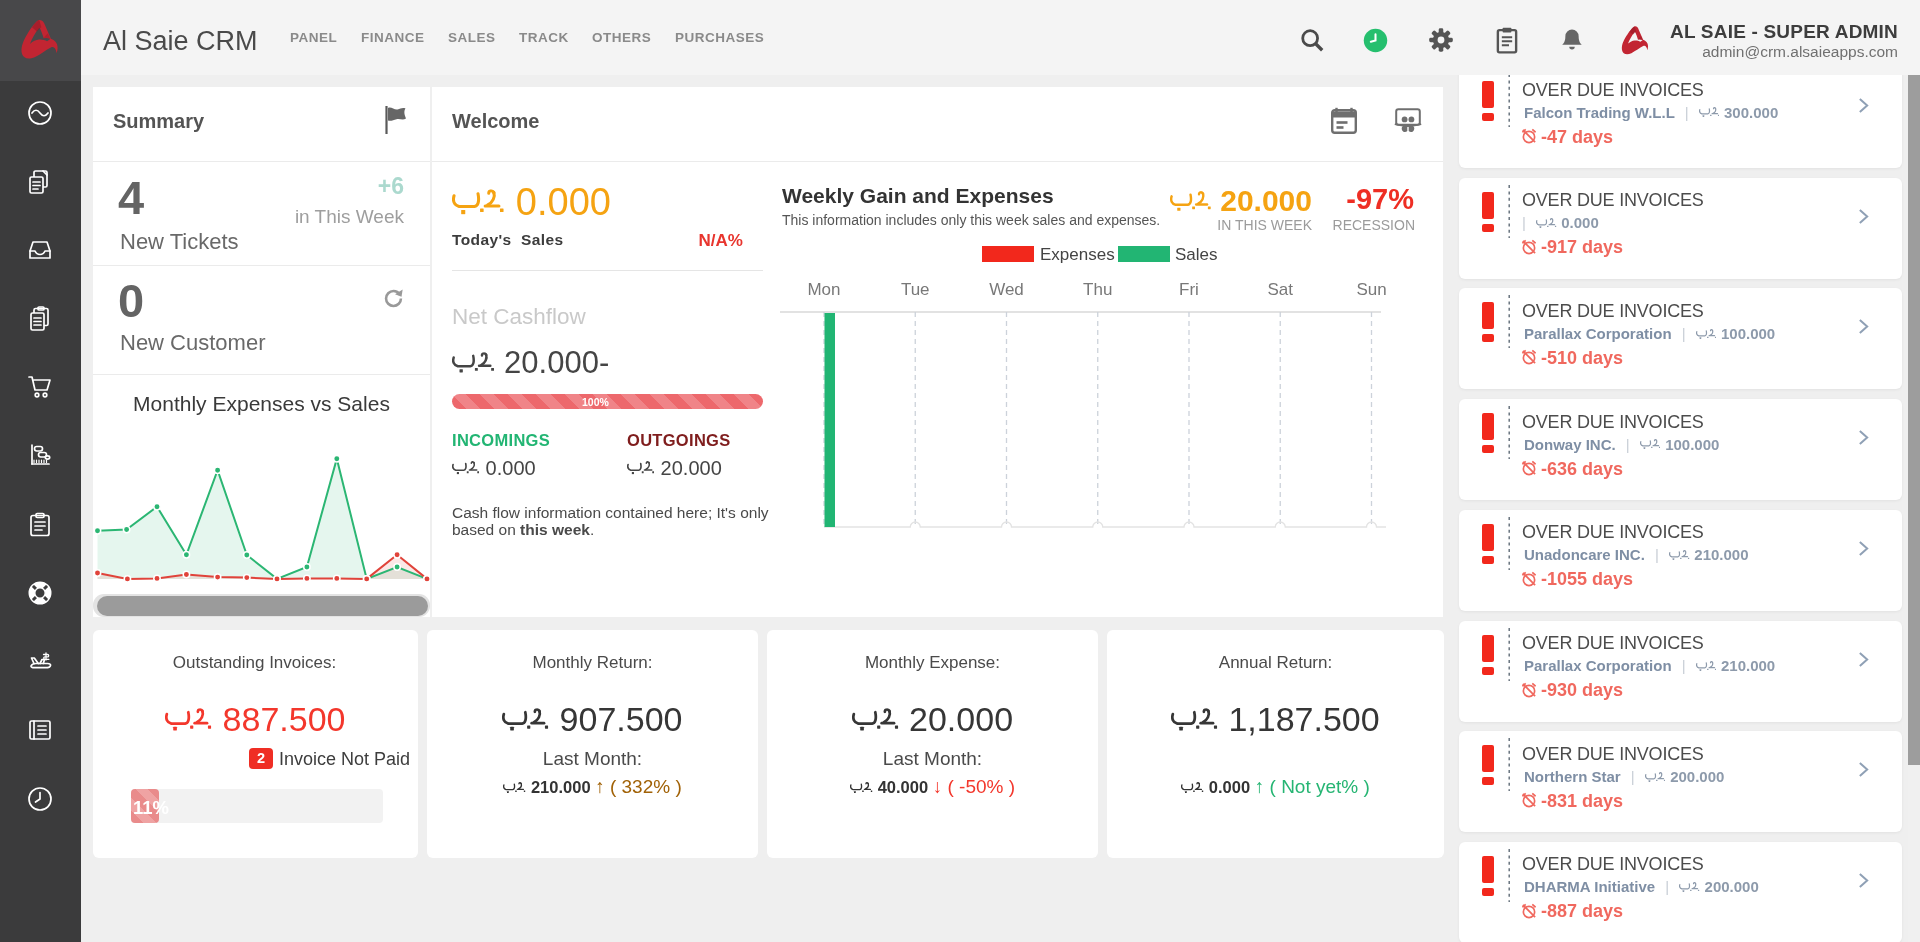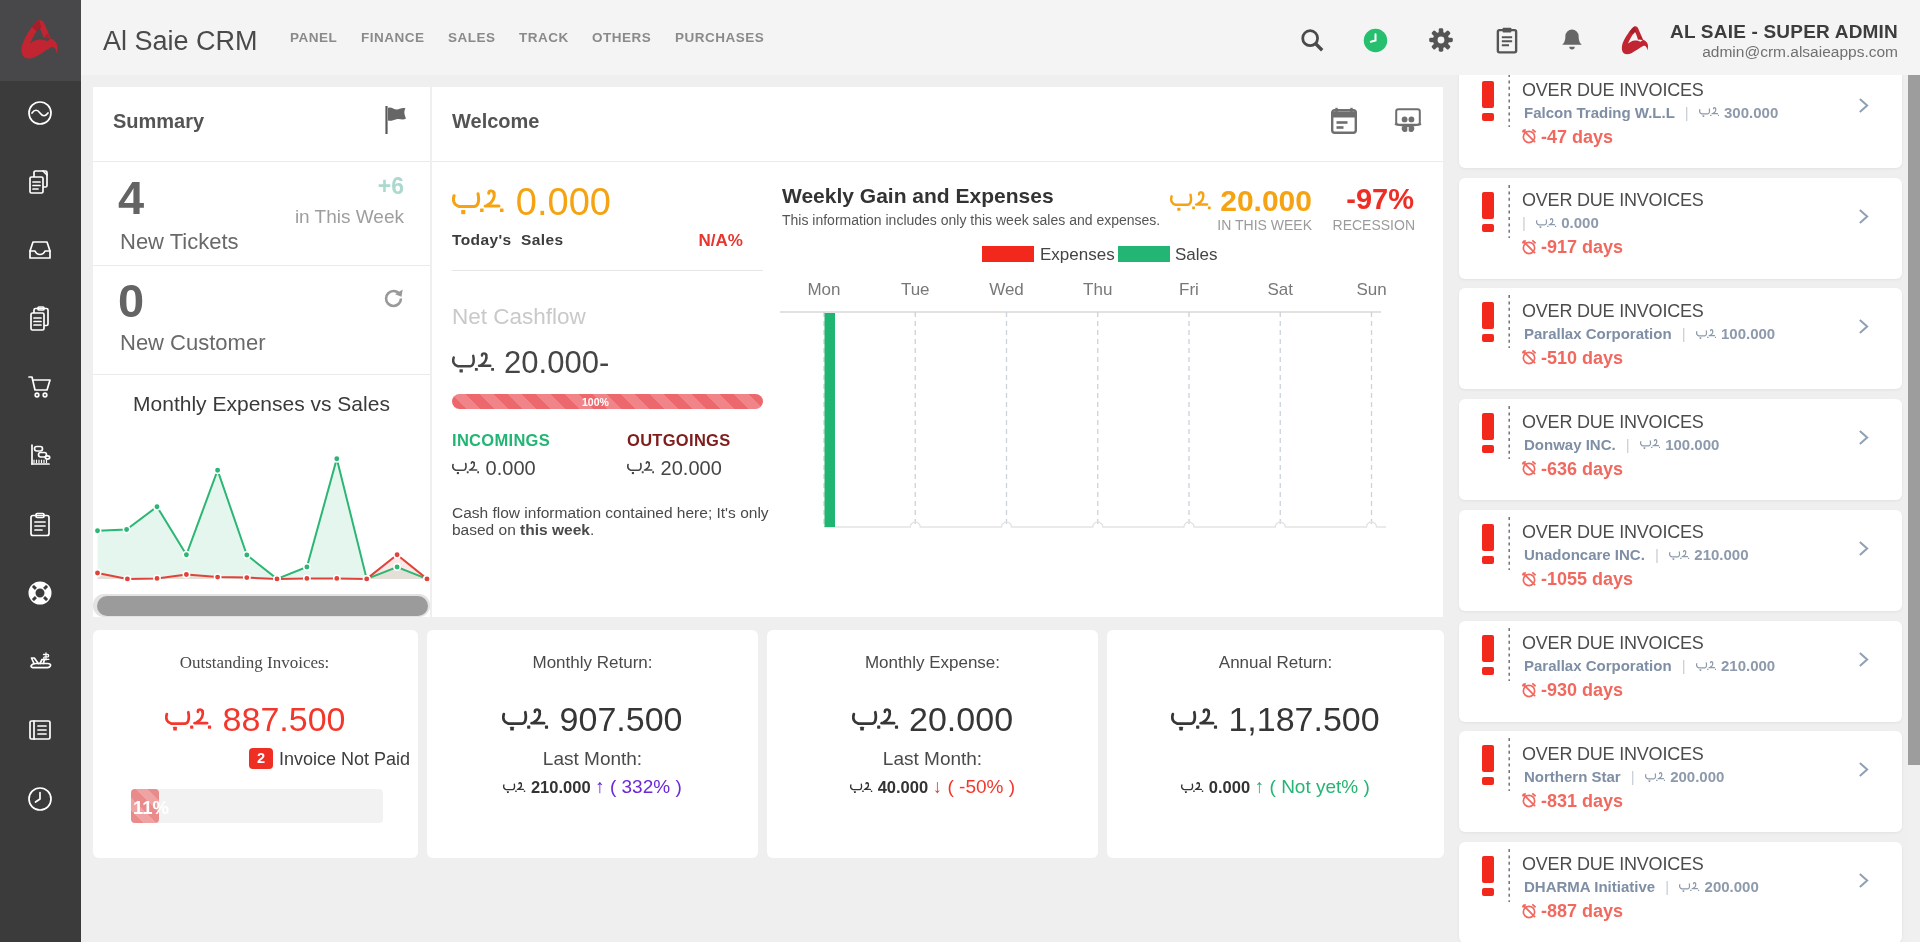--- a/index.html
+++ b/index.html
@@ -300,38 +300,38 @@
         <text x="508.25" y="18" font-size="17" fill="#787878" text-anchor="middle" font-family="Liberation Sans">Sat</text>
         <line x1="508.25" y1="35" x2="508.25" y2="250" stroke="#ccd2da" stroke-width="1.3" stroke-dasharray="5,4"></line>
         <text x="599.5" y="18" font-size="17" fill="#787878" text-anchor="middle" font-family="Liberation Sans">Sun</text>
         <line x1="599.5" y1="35" x2="599.5" y2="250" stroke="#ccd2da" stroke-width="1.3" stroke-dasharray="5,4"></line>
         <path d="M52,250 L138.25,250 A5,5 0 0 1 148.25,250 L229.5,250 A5,5 0 0 1 239.5,250 L320.75,250 A5,5 0 0 1 330.75,250 L412,250 A5,5 0 0 1 422,250 L503.25,250 A5,5 0 0 1 513.25,250 L594.5,250 A5,5 0 0 1 604.5,250 L614,250" fill="none" stroke="#e3e3e3" stroke-width="1.3"></path>
         <rect x="52.5" y="36" width="10.5" height="214" fill="#21b573"></rect>
       </svg>
 </div>
 
 <div class="card" style="left:93px;top:630px;width:325px;height:228px;border-radius:6px;">
-  <div class="abs ctr" style="left:0;top:23px;width:323px;font-size:17px;color:#4a4a4a;font-family:Liberation Serif, serif;">Outstanding Invoices:</div>
+  <div class="abs ctr" style="left:0;top:23px;width:323px;font-size:17px;color:#4a4a4a;">Outstanding Invoices:</div>
   <div class="abs ctr" style="left:0;top:70px;width:325px;font-size:34px;color:#f3372c;"><svg class="bhd" viewBox="0 0 102 50">
           <use href="#bhd"></use>
         </svg>887.500</div>
   <div class="abs ctr" style="left:16px;top:119px;width:349px;font-size:18px;color:#3d3d3d;margin-left:46px;"><span style="display:inline-block;background:#ef2e24;color:#fff;font-size:14.5px;font-weight:bold;border-radius:4px;padding:2.5px 8px;position:relative;top:-2px;margin-right:6px;">2</span>Invoice Not Paid</div>
   <div class="abs" style="left:38px;top:159px;width:252px;height:34px;background:#f2f2f2;border-radius:4px;"></div>
   <div class="abs" style="left:38px;top:159px;width:28px;height:34px;border-radius:4px;background:repeating-linear-gradient(45deg,#e98b8b,#e98b8b 9px,#efa3a3 9px,#efa3a3 18px);"></div>
   <div class="abs" style="left:40px;top:167px;font-size:18.5px;font-weight:bold;color:#fff;">11%</div>
 </div>
 <div class="card" style="left:427px;top:630px;width:331px;height:228px;border-radius:6px;">
   <div class="abs ctr" style="left:0;top:23px;width:331px;font-size:17px;color:#4a4a4a;">Monthly Return:</div>
   <div class="abs ctr" style="left:0;top:70px;width:331px;font-size:34px;color:#363636;"><svg class="bhd" viewBox="0 0 102 50">
           <use href="#bhd"></use>
         </svg>907.500</div>
   <div class="abs ctr" style="left:0;top:118px;width:331px;font-size:19px;color:#4a4a4a;">Last Month:</div>
   <div class="abs ctr" style="left:0;top:146px;width:331px;font-size:16.5px;color:#333;"><b><svg class="bhd" viewBox="0 0 102 50">
             <use href="#bhd"></use>
-          </svg>210.000</b> <span style="color:#6d28d9;font-size:19px;">↑ ( 332% )</span></div>
+          </svg>210.000</b> <span style="color:#a16207;font-size:19px;">↑ ( 332% )</span></div>
 </div>
 <div class="card" style="left:767px;top:630px;width:331px;height:228px;border-radius:6px;">
   <div class="abs ctr" style="left:0;top:23px;width:331px;font-size:17px;color:#4a4a4a;">Monthly Expense:</div>
   <div class="abs ctr" style="left:0;top:70px;width:331px;font-size:34px;color:#363636;"><svg class="bhd" viewBox="0 0 102 50">
           <use href="#bhd"></use>
         </svg>20.000</div>
   <div class="abs ctr" style="left:0;top:118px;width:331px;font-size:19px;color:#4a4a4a;">Last Month:</div>
   <div class="abs ctr" style="left:0;top:146px;width:331px;font-size:16.5px;color:#333;"><b><svg class="bhd" viewBox="0 0 102 50">
             <use href="#bhd"></use>
           </svg>40.000</b> <span style="color:#f3372c;font-size:19px;">↓ ( -50% )</span></div>

